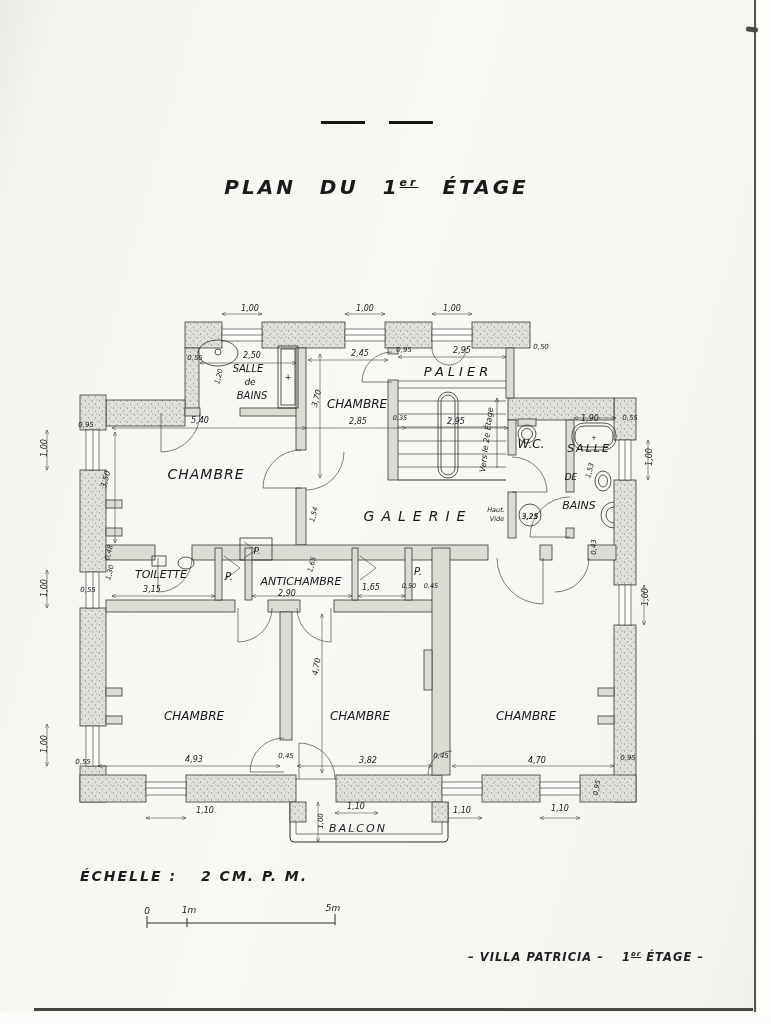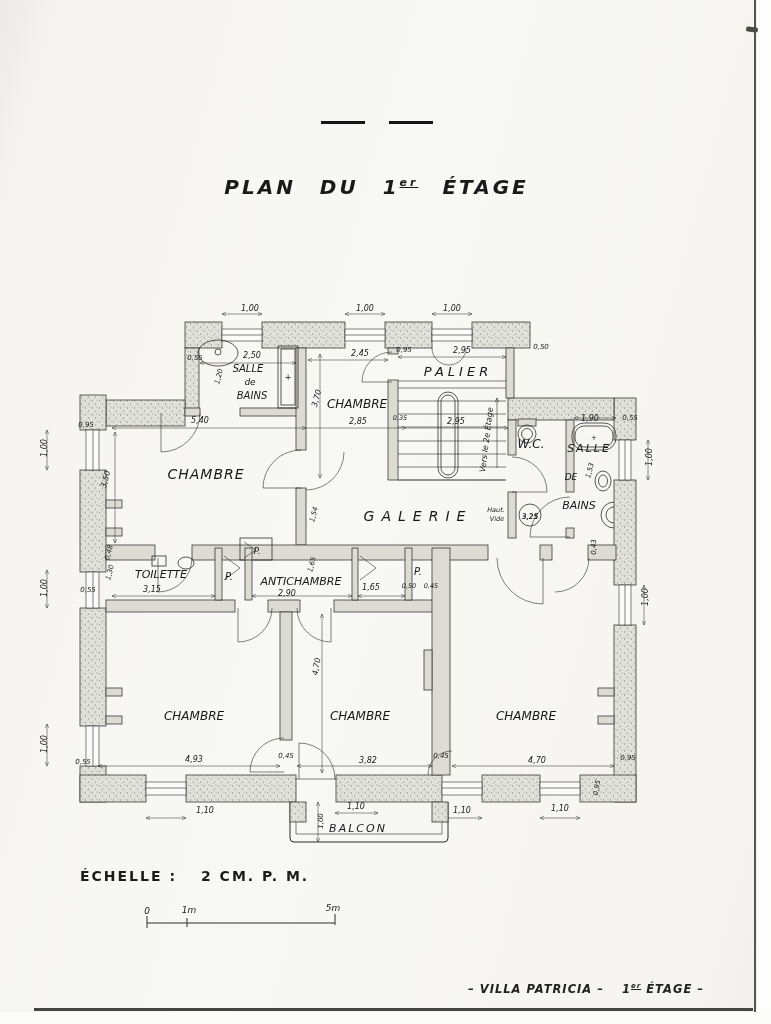--- a/index.html
+++ b/index.html
@@ -10,25 +10,25 @@
   }
   .abs{position:absolute;}
   
   .title-block{left:0;right:18px;top:116px;text-align:center;color:#161616;}
   .title-main{font-size:35px;font-style:italic;font-weight:bold;letter-spacing:7px;word-spacing:28px;}
   .tdash{display:inline-block;width:44px;border-bottom:3.5px solid #151515;transform:translateY(-7px);margin:0 12px;}
   .subtitle{left:0;right:18px;top:175px;text-align:center;color:#1a1a1a;
     font-size:20px;font-style:italic;font-weight:bold;letter-spacing:3px;word-spacing:14px;}
   .subtitle sup{font-size:11px;text-decoration:underline;}
   
-  .scale-note{left:80px;top:868px;font-size:14px;font-weight:bold;
+  .scale-note{left:80px;top:868px;font-size:14px;font-style:italic;font-weight:bold;
     letter-spacing:2px;color:#1c1c1c;}
   .scale-note .val{margin-left:24px;}
   
-  .footer{left:468px;top:982px;font-size:11.5px;font-style:italic;font-weight:bold;
+  .footer{left:468px;top:950px;font-size:11.5px;font-style:italic;font-weight:bold;
     letter-spacing:1px;color:#222;}
   .footer .gap{display:inline-block;width:18px;}
   .footer sup{font-size:7px;text-decoration:underline;}
   
   .edge-right-white{right:0;top:0;width:14px;height:1024px;background:#fdfdfb;}
   .edge-right{left:754px;top:0;width:2px;height:1024px;background:#55544f;}
   .edge-bottom-white{left:0;top:1012px;width:771px;height:12px;background:#fcfcfa;}
   .edge-bottom{left:34px;top:1008px;width:719px;height:3px;background:#45453f;}
   .mark-tr{left:746px;top:27px;width:12px;height:5px;background:#4b4b46;border-radius:2px;transform:rotate(8deg);}
   

